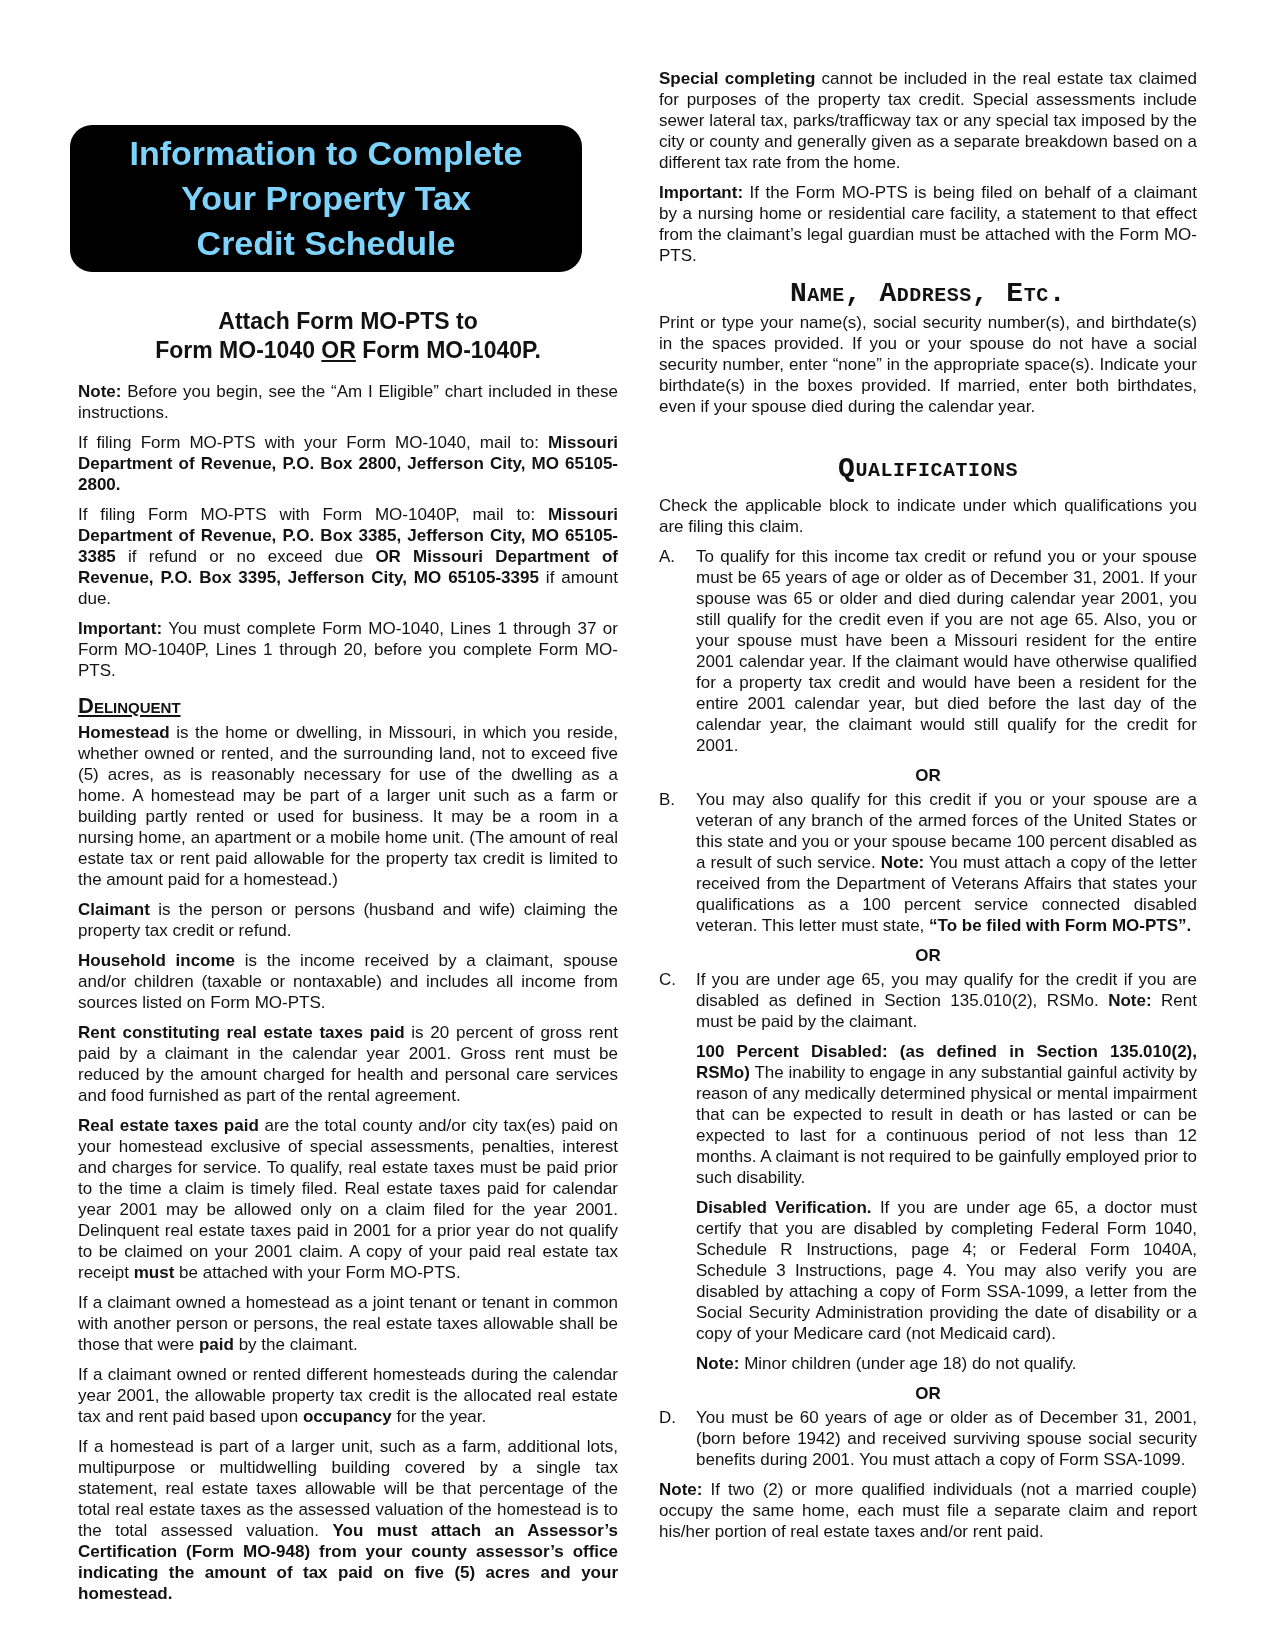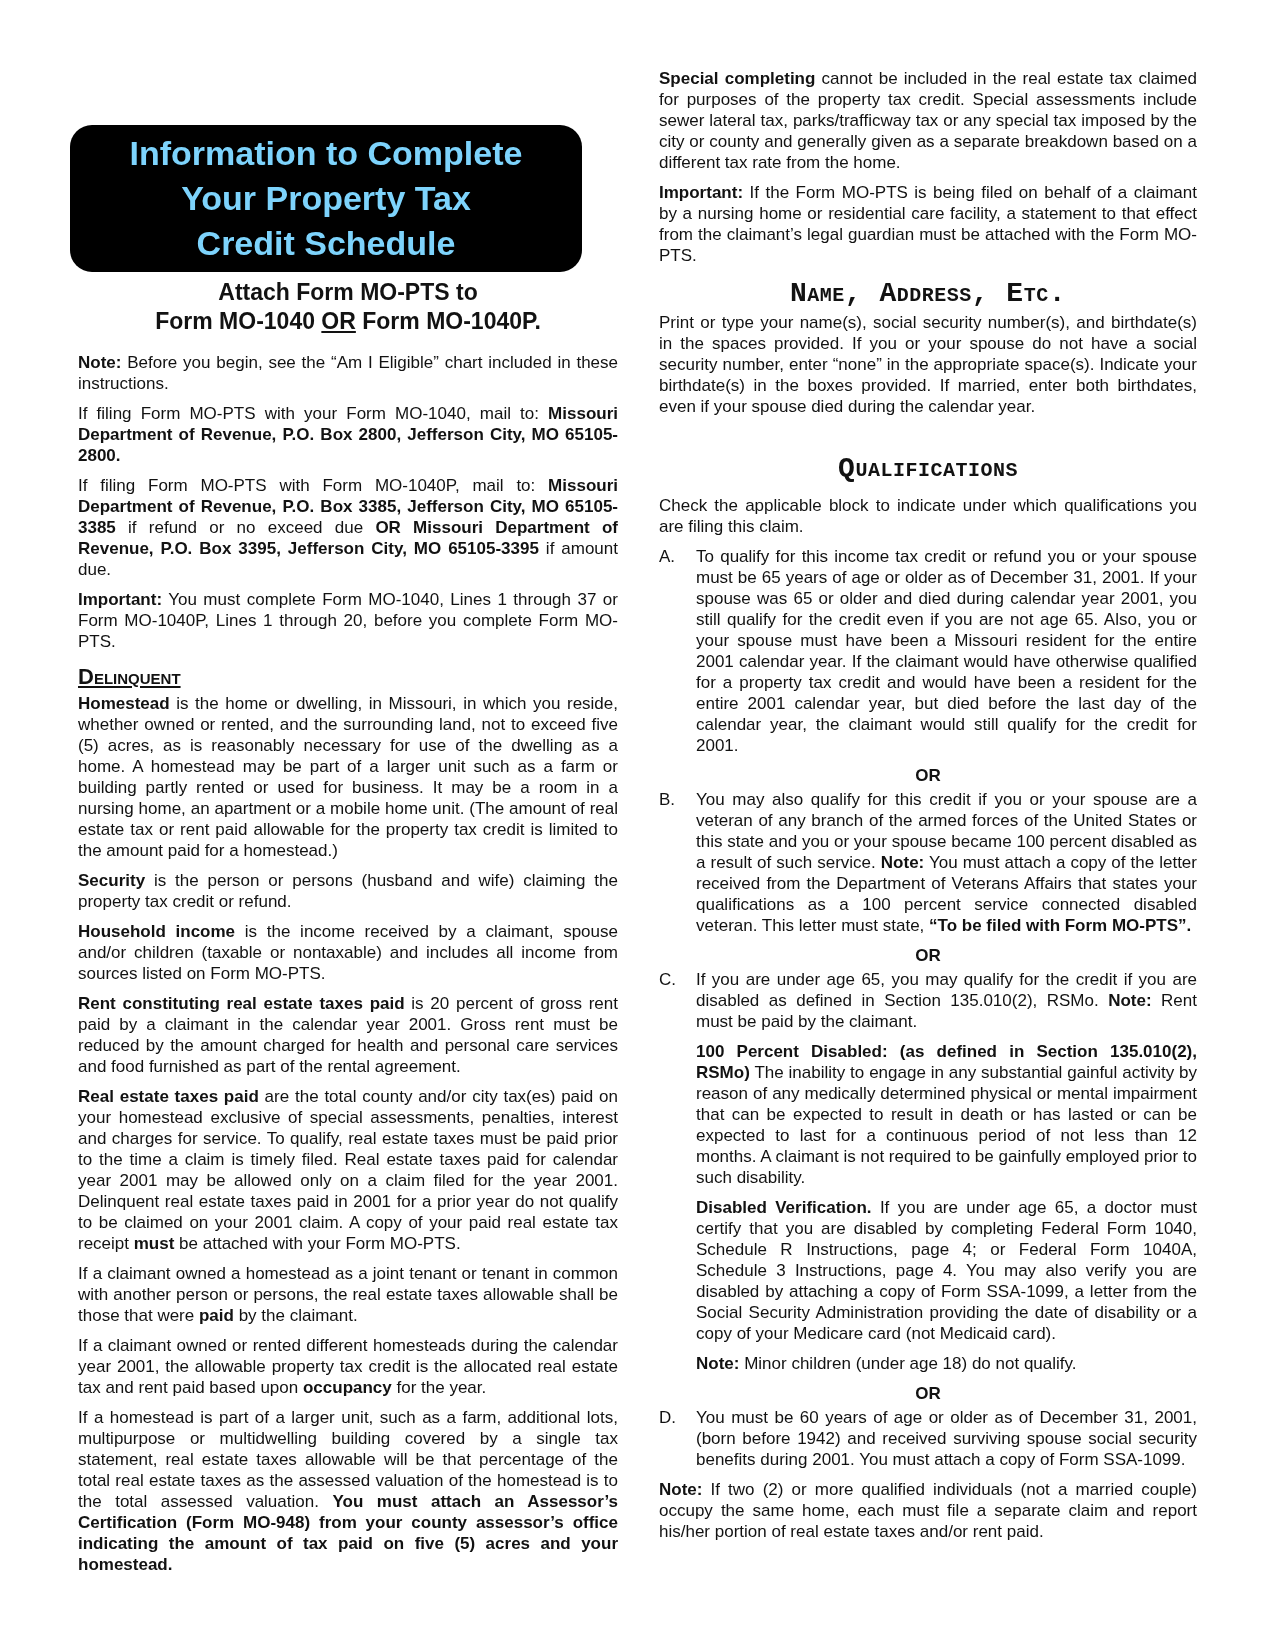--- a/index.html
+++ b/index.html
@@ -25,21 +25,21 @@
     width: 512px; margin: 57px 0 0 -8px;
     background: #000000; color: #7dd3fc;
     border-radius: 22px;
     text-align: center; font-weight: bold;
     font-size: 34px; line-height: 45px;
     padding: 6px 4px;
   }
   .attach-heading {
     text-align: center; font-weight: bold;
     font-size: 23px; line-height: 29px;
-    margin: 6px 0 16px 0;
+    margin: 35px 0 16px 0;
   }
   .sec-heading-left {
     font-variant: small-caps; font-weight: bold;
     font-size: 22px; line-height: 26px;
     text-decoration: underline;
     margin: 12px 0 3px 0;
   }
   .sec-heading-center {
     font-variant: small-caps; font-weight: bold;
     font-size: 28px; line-height: 32px;
@@ -73,21 +73,21 @@
     </div>
 
     <p class="para"><span class="b">Note:</span><span>  Before you begin, see the “Am I Eligible” chart included in these instructions.</span></p>
     <p class="para"><span>If filing Form MO-PTS with your Form MO-1040, mail to: </span><span class="b">Missouri Department of Revenue, P.O. Box 2800, Jefferson City, MO 65105-2800.</span></p>
     <p class="para"><span>If filing Form MO-PTS with Form MO-1040P, mail to: </span><span class="b">Missouri Department of Revenue, P.O. Box 3385, Jefferson City, MO 65105-3385</span><span> if refund or no exceed due </span><span class="b">OR Missouri Department of Revenue, P.O. Box 3395, Jefferson City, MO  65105-3395</span><span> if amount due.</span></p>
     <p class="para"><span class="b">Important:</span><span>  You must complete Form MO-1040, Lines 1 through 37 or Form MO-1040P, Lines 1 through 20, before you complete Form MO-PTS.</span></p>
 
     <div class="sec-heading-left">Delinquent</div>
 
     <p class="para"><span class="b">Homestead</span><span> is the home or dwelling, in Missouri, in which you reside, whether owned or rented, and the surrounding land, not to exceed five (5) acres, as is reasonably necessary for use of the dwelling as a home.  A homestead may be part of a larger unit such as a farm or building partly rented or used for business.  It may be a room in a nursing home, an apartment or a mobile home unit.  (The amount of real estate tax or rent paid allowable for the property tax credit is limited to the amount paid for a homestead.)</span></p>
-    <p class="para"><span class="b">Security</span><span> is the person or persons (husband and wife) claiming the property tax credit or refund.</span></p>
+    <p class="para"><span class="b">Claimant</span><span> is the person or persons (husband and wife) claiming the property tax credit or refund.</span></p>
     <p class="para"><span class="b">Household income</span><span> is the income received by a claimant, spouse and/or children (taxable or nontaxable) and includes all income from sources listed on Form MO-PTS.</span></p>
     <p class="para"><span class="b">Rent constituting real estate taxes paid</span><span> is 20 percent of gross rent paid by a claimant in the calendar year 2001. Gross rent must be reduced by the amount charged for health and personal care services and food furnished as part of the rental agreement.</span></p>
     <p class="para"><span class="b">Real estate taxes paid</span><span> are the total county and/or city tax(es) paid on your homestead exclusive of special assessments, penalties, interest and charges for service. To qualify, real estate taxes must be paid prior to the time a claim is timely filed.  Real estate taxes paid for calendar year 2001 may be allowed only on a claim filed for the year 2001.  Delinquent real estate taxes paid in 2001 for a prior year do not qualify to be claimed on your 2001 claim.  A copy of your paid real estate tax receipt </span><span class="b">must</span><span> be attached with your Form MO-PTS.</span></p>
     <p class="para"><span>If a claimant owned a homestead as a joint tenant or tenant in common with another person or persons, the real estate taxes allowable shall be those that were </span><span class="b">paid</span><span> by the claimant.</span></p>
     <p class="para"><span>If a claimant owned or rented different homesteads during the calendar year 2001, the allowable property tax credit is the allocated real estate tax and rent paid based upon </span><span class="b">occupancy</span><span> for the year.</span></p>
     <p class="para"><span>If a homestead is part of a larger unit, such as a farm, additional lots, multipurpose or multidwelling building covered by a single tax statement, real estate taxes allowable will be that percentage of the total real estate taxes as the assessed valuation of the homestead is to the total assessed valuation.  </span><span class="b">You must attach an Assessor’s Certification (Form MO-948) from your county assessor’s office indicating the amount of tax paid on five (5) acres and your homestead.</span></p>
   </div>
 
   <div class="col-right">
 

